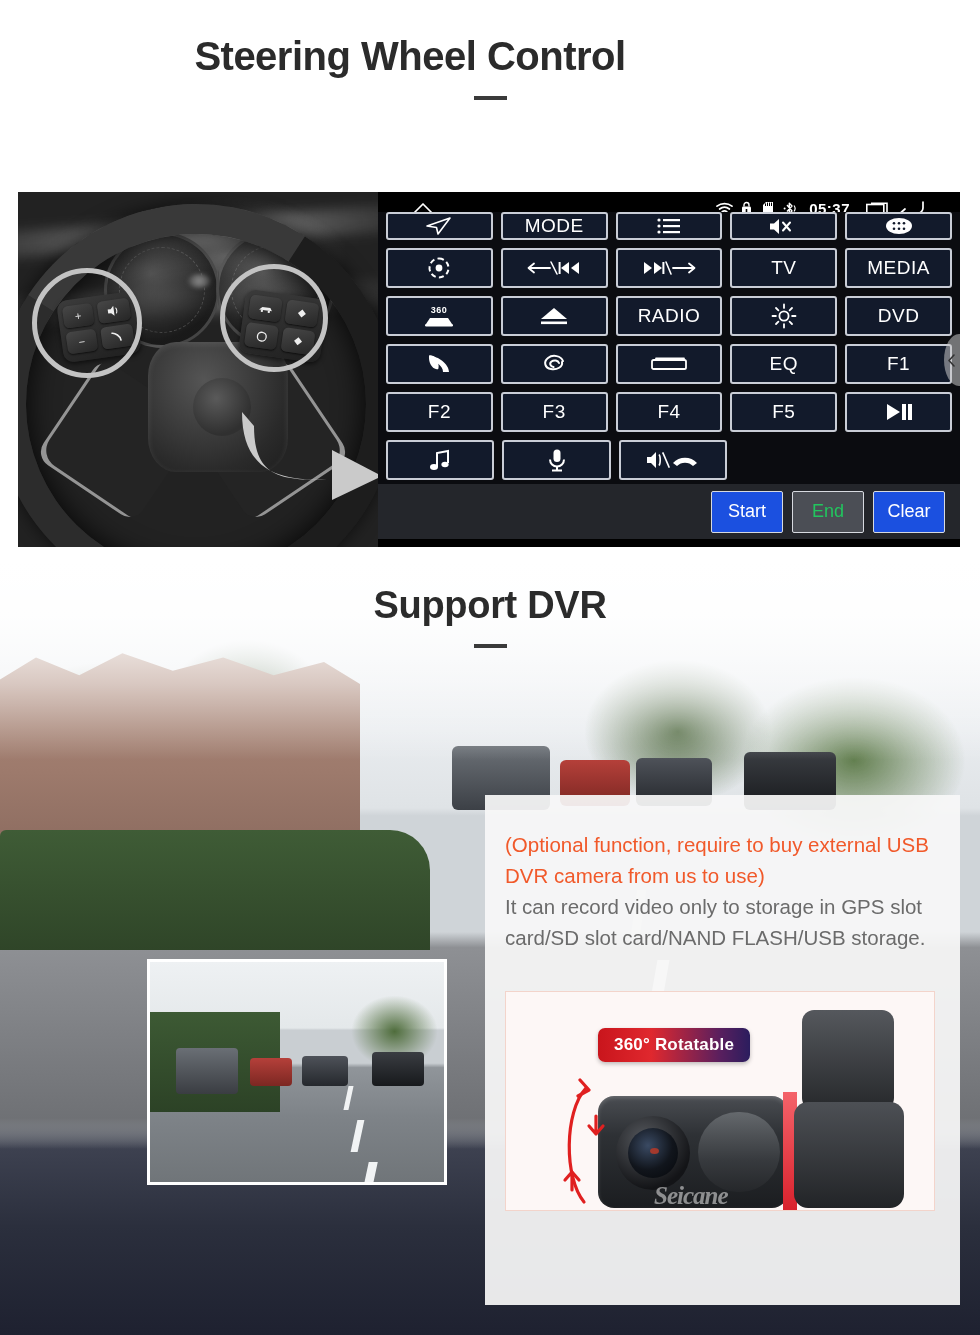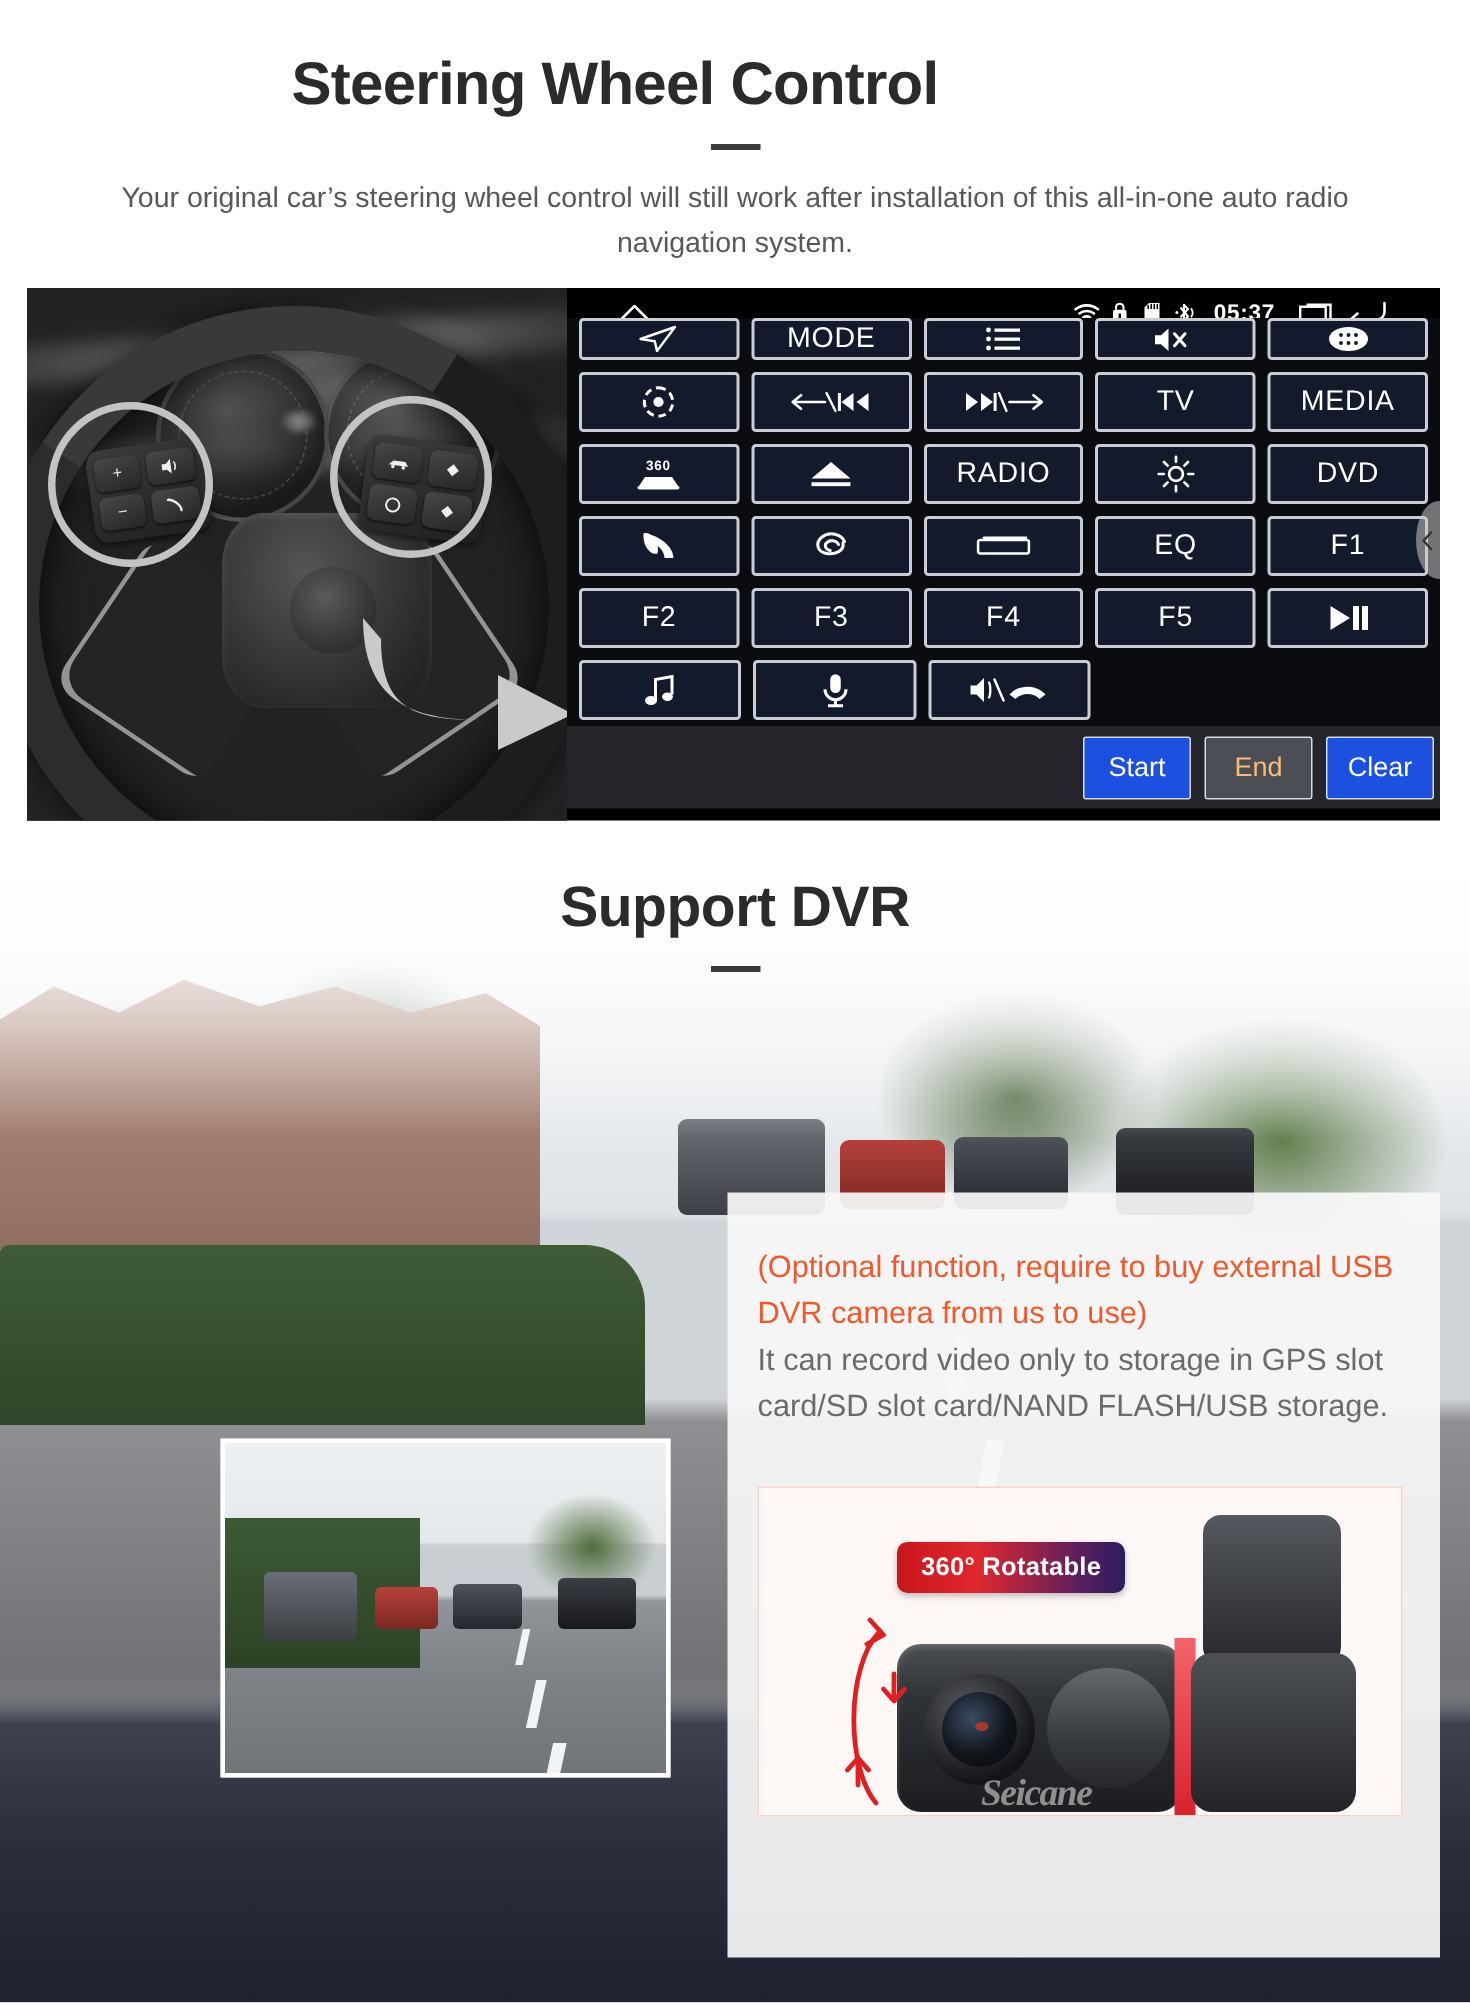--- a/index.html
+++ b/index.html
@@ -101,25 +101,25 @@
      padding:0 8px; }
   .btn-row { display:flex; gap:8px; height:40px; margin-bottom:8px; }
   .btn-row.first { height:28px; margin-top:-12px; }
   .swc-btn { flex:1; border:2px solid #c9cdd6; background:#121a2b; border-radius:3px;
     color:#ffffff; font-size:19px; display:flex; align-items:center; justify-content:center;
     font-family:"Liberation Sans", sans-serif; letter-spacing:.5px; }
   .swc-btn.ghost { border:none; background:transparent; }
   .swc-btn svg { display:block; }
 
   .footer-row { position:relative; height:55px; background:#24262b; display:flex;
-    align-items:center; justify-content:flex-end; padding-right:4px; gap:9px; }
+    align-items:center; justify-content:flex-end; padding-right:15px; gap:9px; }
   .fbtn { width:72px; height:42px; border-radius:2px; font-size:18px;
     display:flex; align-items:center; justify-content:center; border:1px solid #d7dae0; }
   .fbtn.primary { background:#1b50e0; color:#fff; }
-  .fbtn.disabled { background:#4b4e55; color:#fdba74; }
+  .fbtn.disabled { background:#4b4e55; color:#22c55e; }
 
   .drawer-handle { position:absolute; right:-14px; top:142px; width:30px; height:52px;
     border-radius:50%; background:rgba(200,200,200,.55); display:flex;
     align-items:center; justify-content:flex-start; padding-left:3px; color:#2a2a2a; font-size:13px;}
 
   
   .sec2 { position:relative; width:980px; height:775px; overflow:hidden; }
   
   .street {
     position:absolute; inset:0;
@@ -211,21 +211,20 @@
     display:flex; align-items:center; justify-content:center; }
 </style>
 </head>
 <body>
 
 <div class="page">
 
   <div class="sec1">
     <div class="s1-title">Steering Wheel Control</div>
     <div class="s1-rule"></div>
-    <div class="s1-sub">Your original car’s steering wheel control will still work after installation of this all-in-one auto radio navigation system.</div>
 
     <div class="hero">
 
       <div class="wheel-photo">
         <div class="dash-strip dash-a"></div>
         <div class="dash-strip dash-b"></div>
         <div class="gauge gauge-l"></div>
         <div class="gauge gauge-r"></div>
         <div class="warnlight"></div>
 

